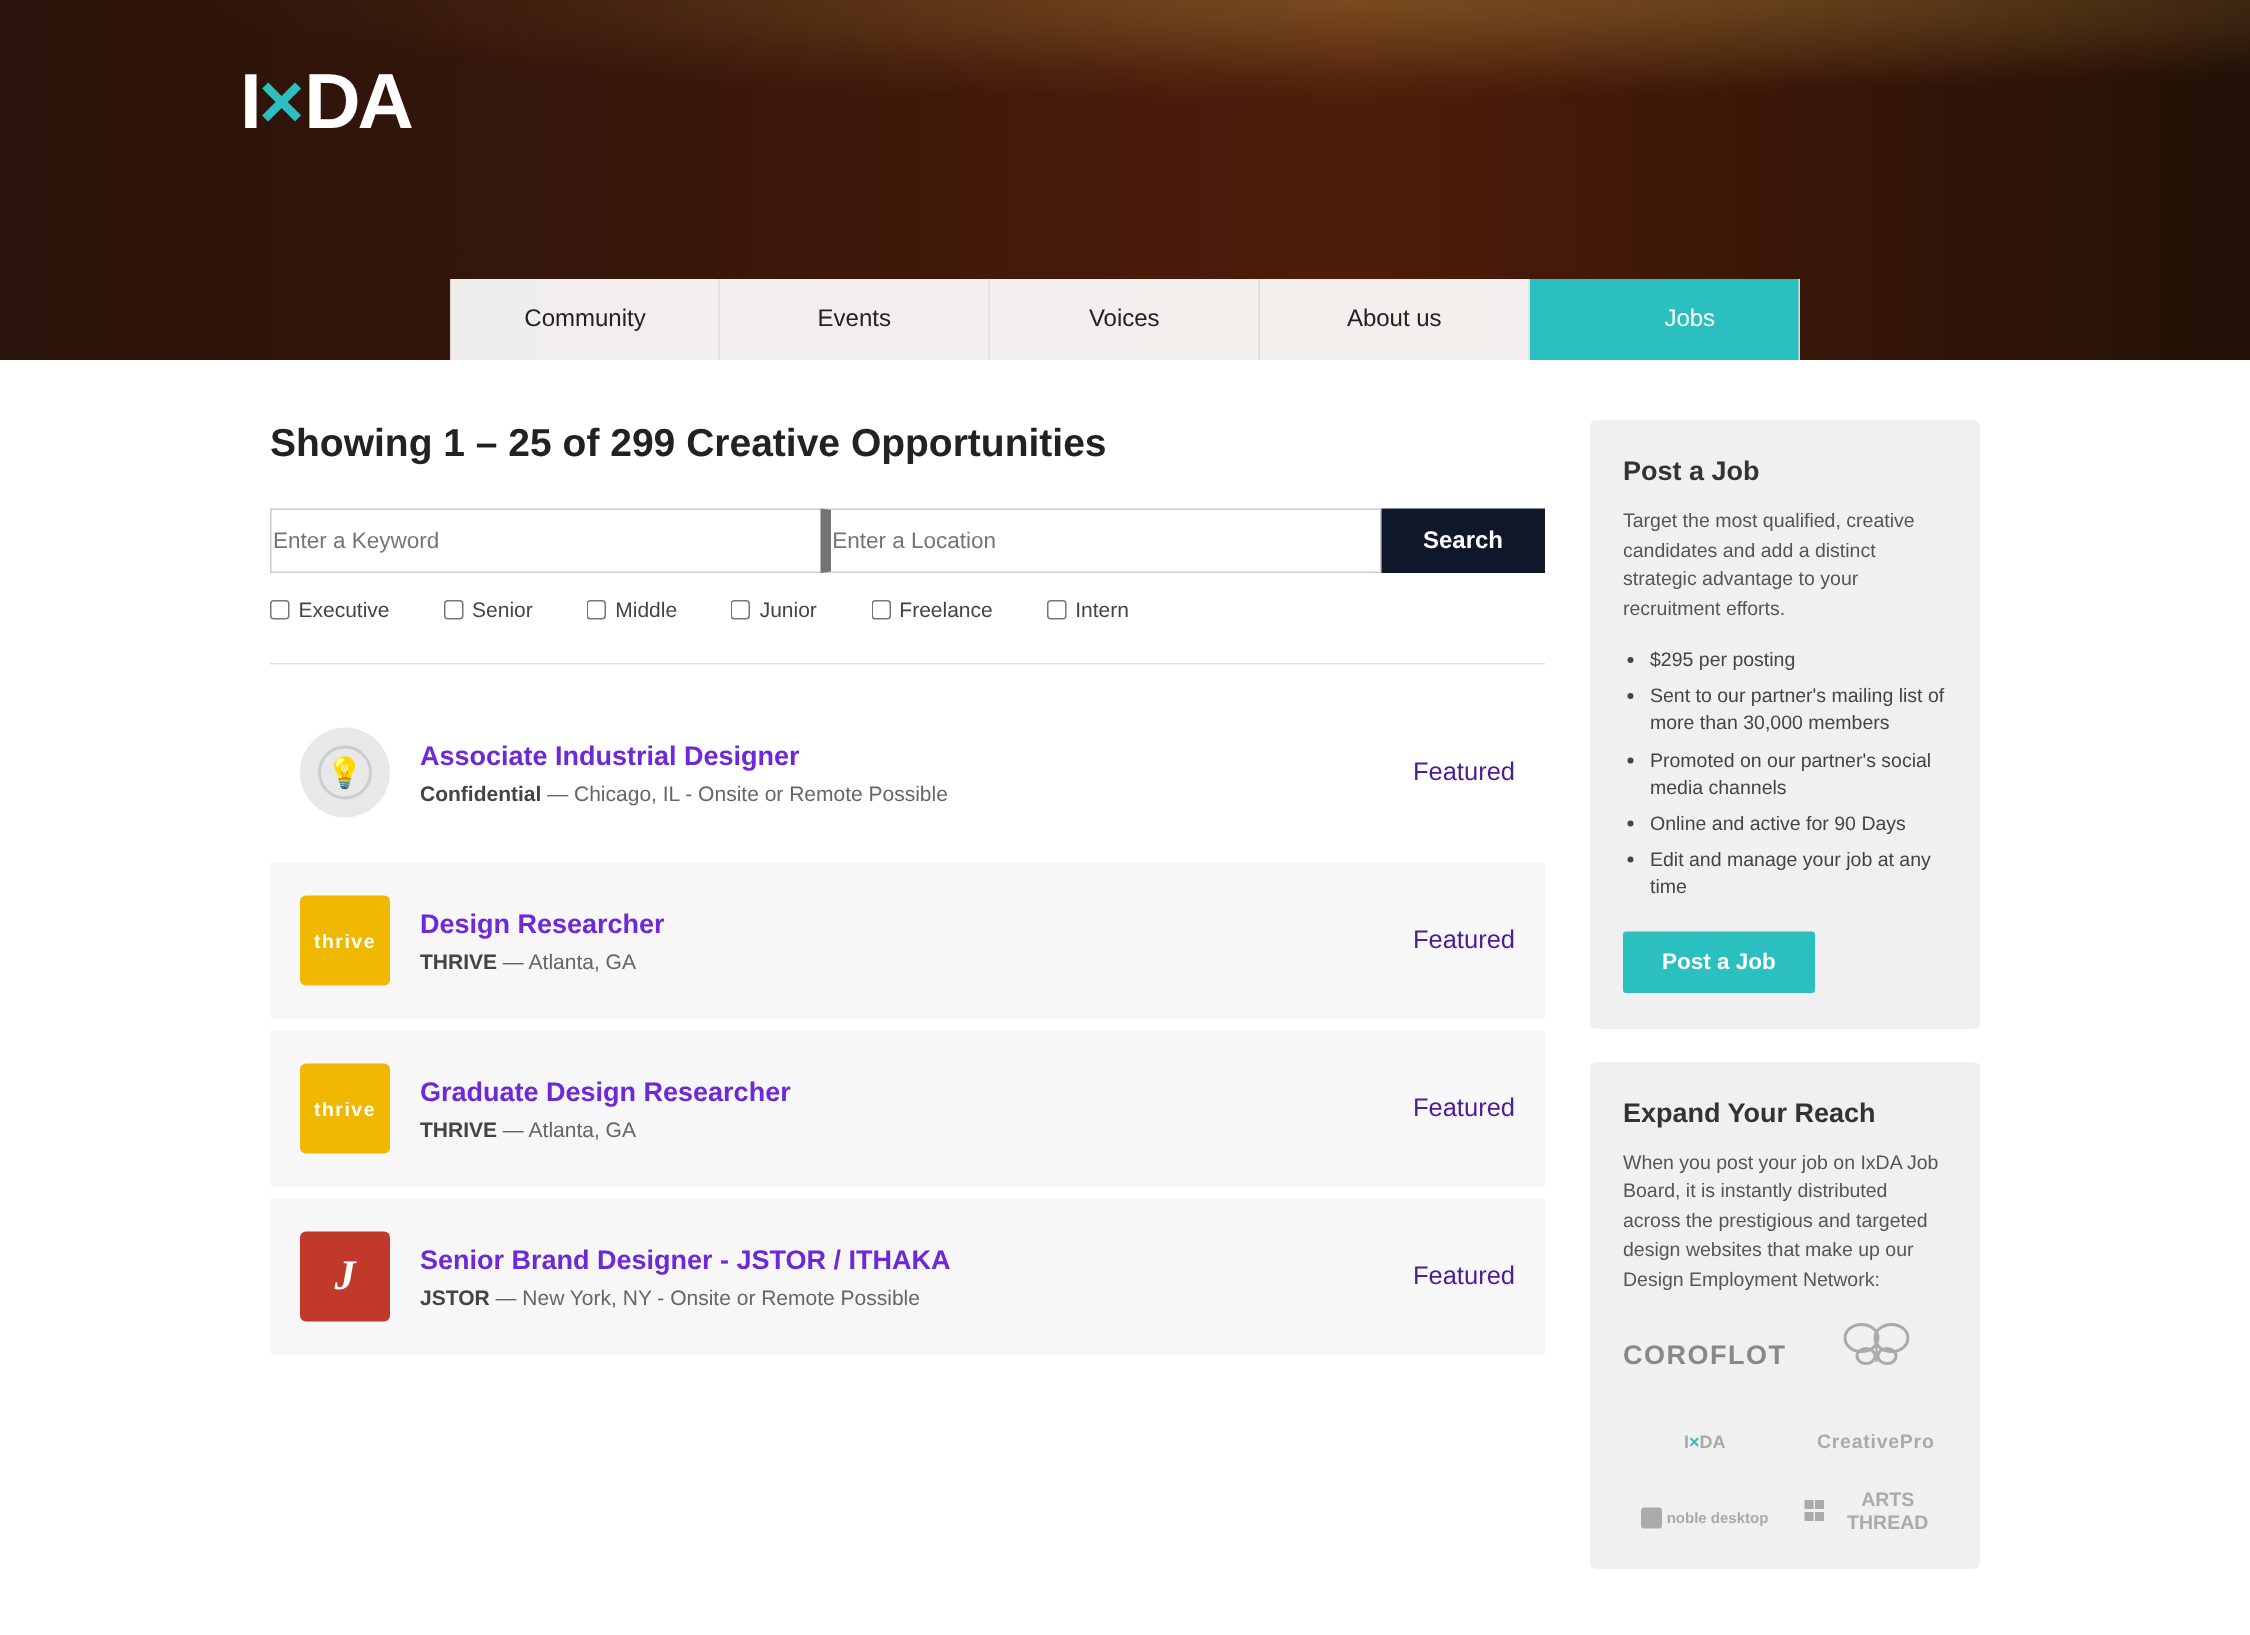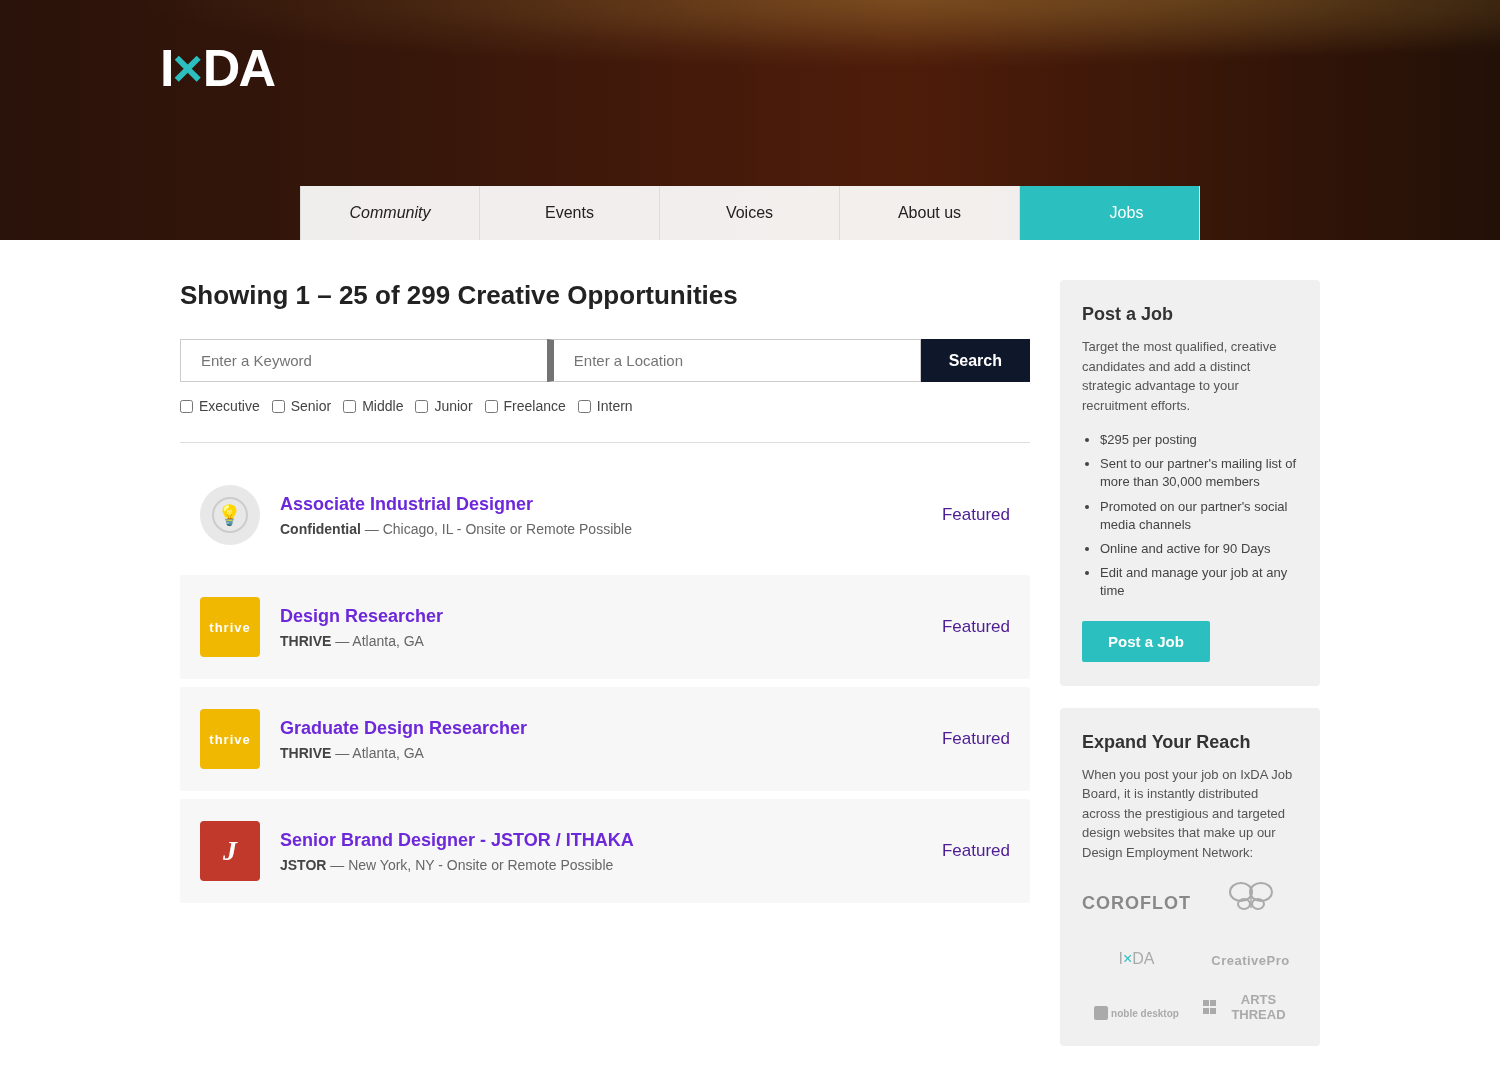--- a/index.html
+++ b/index.html
@@ -60,21 +60,21 @@
       padding: 18px 0;
       font-size: 16px;
       font-weight: 500;
       color: #222;
       background: rgba(255,255,255,0.93);
       border-right: 1px solid #ddd;
       cursor: pointer;
       transition: background 0.2s;
       user-select: none;
     }
-    .nav-item:first-child { border-left: 1px solid #ddd; font-style: italic; }
+    .nav-item:first-child { border-left: 1px solid #ddd; }
     .nav-item.active {
       background: #2bbfbf;
       color: #fff;
       padding-left: 34px;
     }
 
     
     .main {
       max-width: 1180px;
       margin: 0 auto;
@@ -94,21 +94,21 @@
     }
 
     
     .search-bar {
       display: flex;
       gap: 0;
       margin-bottom: 16px;
     }
     .search-input {
       flex: 1;
-      padding: 12px 20px;
+      padding: 12px 1px;
       border: 1px solid #ccc;
       font-size: 15px;
       color: #aaa;
       outline: none;
       background: #fff;
     }
     .search-input:first-child { border-right: none; }
     .search-input:nth-child(2) { border-left: 7px solid #737373; }
     .search-btn {
       background: #0f172a;
@@ -117,21 +117,21 @@
       padding: 12px 28px;
       font-size: 16px;
       font-weight: 600;
       cursor: pointer;
       white-space: nowrap;
     }
 
     
     .filters {
       display: flex;
-      gap: 12px;
+      gap: 36px;
       margin-bottom: 28px;
       flex-wrap: wrap;
     }
     .filter-item {
       display: flex;
       align-items: center;
       gap: 6px;
       font-size: 14px;
       color: #444;
       cursor: pointer;
@@ -263,22 +263,22 @@
       justify-content: center;
       height: 36px;
     }
     .logo-coroflot {
       font-size: 18px;
       font-weight: 800;
       color: #888;
       letter-spacing: 1px;
     }
     .logo-ixda-sm {
-      font-size: 16px;
-      font-weight: 400;
+      font-size: 12px;
+      font-weight: 700;
       color: #aaa;
     }
     .logo-creativepro {
       font-size: 13px;
       font-weight: 700;
       color: #aaa;
       letter-spacing: 0.5px;
     }
     .logo-noble {
       font-size: 10px;

